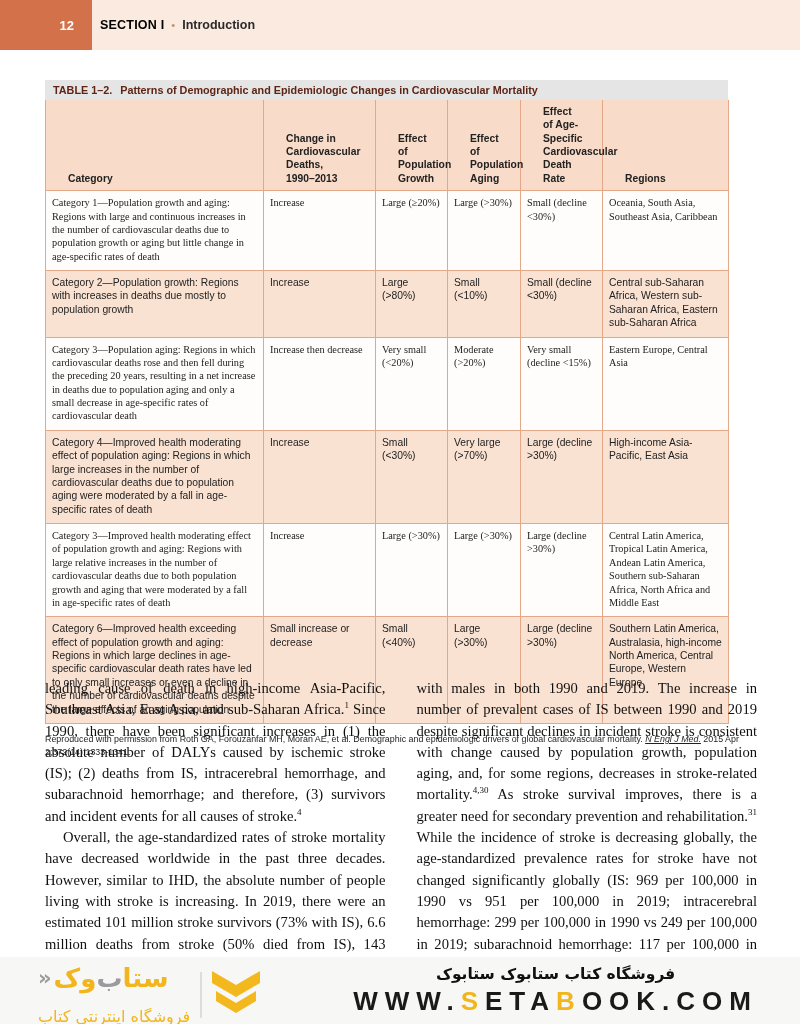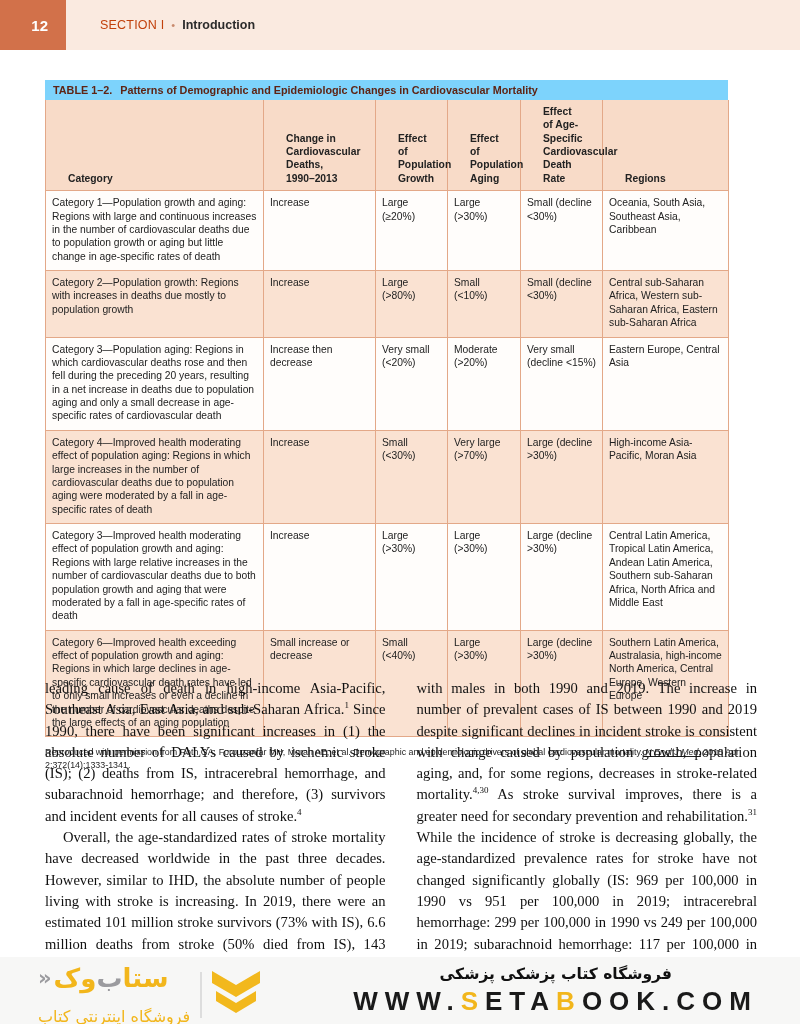--- a/index.html
+++ b/index.html
@@ -3,49 +3,49 @@
 <meta charset="utf-8">
 <style>
   html,body{margin:0;padding:0;background:#e9e9e9;}
   .page{
     position:relative;width:800px;height:1024px;background:#ffffff;
     overflow:hidden;font-family:"Liberation Sans",sans-serif;margin:0 auto;
   }
   
   .header-band{position:absolute;top:0;left:0;width:800px;height:50px;background:#FAEAE0;}
   .pagenum-box{
-    position:absolute;top:0;left:0;width:66px;height:50px;background:#D2714A;
-    color:#fff;font-weight:bold;font-size:15px;
+    position:absolute;top:0;left:0;width:92px;height:50px;background:#D2714A;
+    color:#fff;font-weight:bold;font-size:13px;
     display:flex;align-items:center;justify-content:flex-end;
     padding-right:18px;box-sizing:border-box;
   }
   .section-line{
     position:absolute;left:100px;top:0;height:50px;
     display:flex;align-items:center;gap:7px;font-size:12.5px;
   }
-  .section-label{color:#c2410c;font-weight:normal;letter-spacing:.2px;}
+  .section-label{color:#000000;font-weight:bold;letter-spacing:.2px;}
   .section-sep{color:#c88a6d;font-size:11px;}
   .section-title{color:#2b2b2b;font-weight:600;}
   
   .table-wrap{position:absolute;left:45px;top:80px;width:683px;}
   .table-titlebar{
-    background:#7dd3fc;color:#5E2414;padding:4px 8px 3px 8px;
+    background:#e5e5e5;color:#5E2414;padding:4px 8px 3px 8px;
     font-size:10.8px;line-height:1.2;
   }
   .table-titlebar b{margin-right:5px;}
   .table-titlebar .ttl{font-weight:bold;}
   table.dtable{width:100%;border-collapse:collapse;font-size:10.3px;line-height:1.3;color:#222;table-layout:fixed;}
   table.dtable th{
     background:#F8DBC8;text-align:left;vertical-align:bottom;font-weight:bold;
     padding:5px 22px;border:1px solid #E3A888;border-top:none;
   }
   table.dtable td{
     padding:5px 6px 7px 6px;border:1px solid #E3A888;vertical-align:top;
   }
-  tr.row-odd td{background:#FFFDFB;}
+  tr.row-odd td{background:#FFFDFB;font-family:Liberation Serif, serif;}
   tr.row-even td{background:#FAE2D2;}
   .caption{
     margin-top:9px;font-size:8.9px;line-height:1.45;color:#1f1f1f;width:712px;
   }
   .caption i{font-style:italic;text-decoration:underline;}
   
   .body-cols{
     position:absolute;left:45px;top:678px;width:712px;height:300px;
     display:flex;gap:31px;overflow:hidden;
     font-family:"Liberation Serif",serif;font-size:14.6px;line-height:21.3px;
@@ -149,21 +149,21 @@
           <td>Moderate (&gt;20%)</td>
           <td>Very small (decline &lt;15%)</td>
           <td>Eastern Europe, Central Asia</td>
         </tr>
         <tr class="row-even">
           <td>Category 4—Improved health moderating effect of population aging: Regions in which large increases in the number of cardiovascular deaths due to population aging were moderated by a fall in age-specific rates of death</td>
           <td>Increase</td>
           <td>Small (&lt;30%)</td>
           <td>Very large (&gt;70%)</td>
           <td>Large (decline &gt;30%)</td>
-          <td>High-income Asia-Pacific, Moran Asia</td>
+          <td>High-income Asia-Pacific, East Asia</td>
         </tr>
         <tr class="row-odd">
           <td>Category 3—Improved health moderating effect of population growth and aging: Regions with large relative increases in the number of cardiovascular deaths due to both population growth and aging that were moderated by a fall in age-specific rates of death</td>
           <td>Increase</td>
           <td>Large (&gt;30%)</td>
           <td>Large (&gt;30%)</td>
           <td>Large (decline &gt;30%)</td>
           <td>Central Latin America, Tropical Latin America, Andean Latin America, Southern sub-Saharan Africa, North Africa and Middle East</td>
         </tr>
         <tr class="row-even">
@@ -204,20 +204,20 @@
         </div>
         <div class="logo-sub">فروشگاه اینترنتی کتاب</div>
       </div>
       <div class="logo-divider"></div>
       <svg width="48" height="52" viewBox="0 0 48 52" aria-hidden="true">
         <path d="M0 2 L24 16 L48 2 L48 14 L24 28 L0 14 Z" fill="#F2B81D"></path>
         <path d="M4 22 L24 34 L44 22 L44 32 L24 44 L4 32 Z" fill="#F2B81D"></path>
       </svg>
     </div>
     <div class="footer-right">
-      <div class="footer-fa-title">فروشگاه کتاب پزشکی پزشکی</div>
+      <div class="footer-fa-title">فروشگاه کتاب ستابوک ستابوک</div>
       <div class="footer-url">
         <span>WWW.</span><span class="url-y">S</span><span>ETA</span><span class="url-y">B</span><span>OOK.COM</span>
       </div>
     </div>
   </div>
 
 </div>
 
 </body></html>

